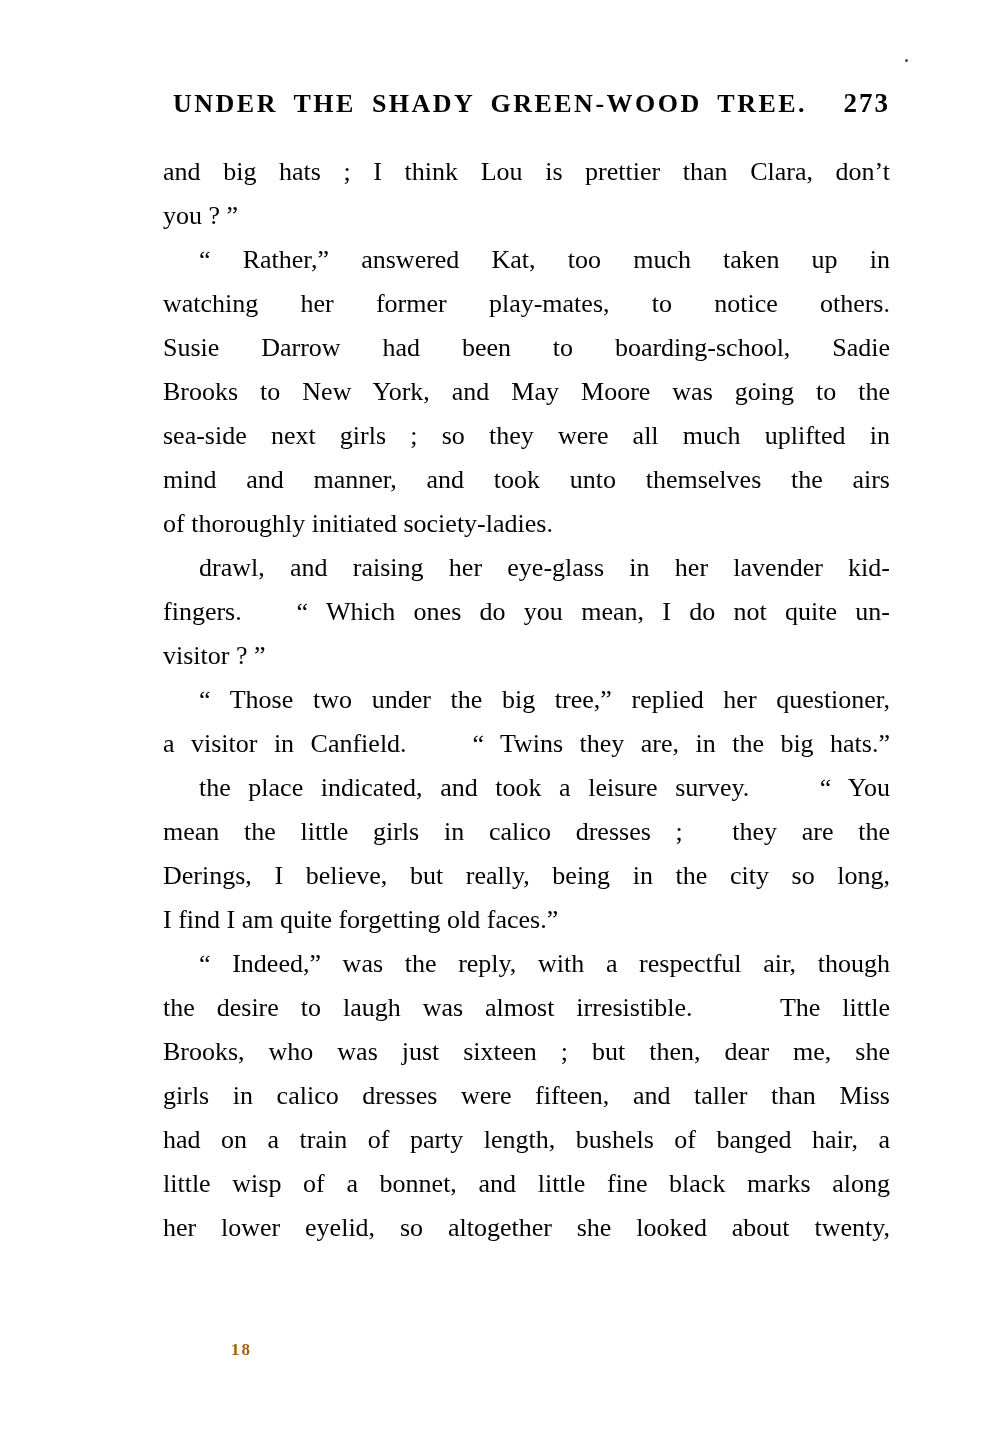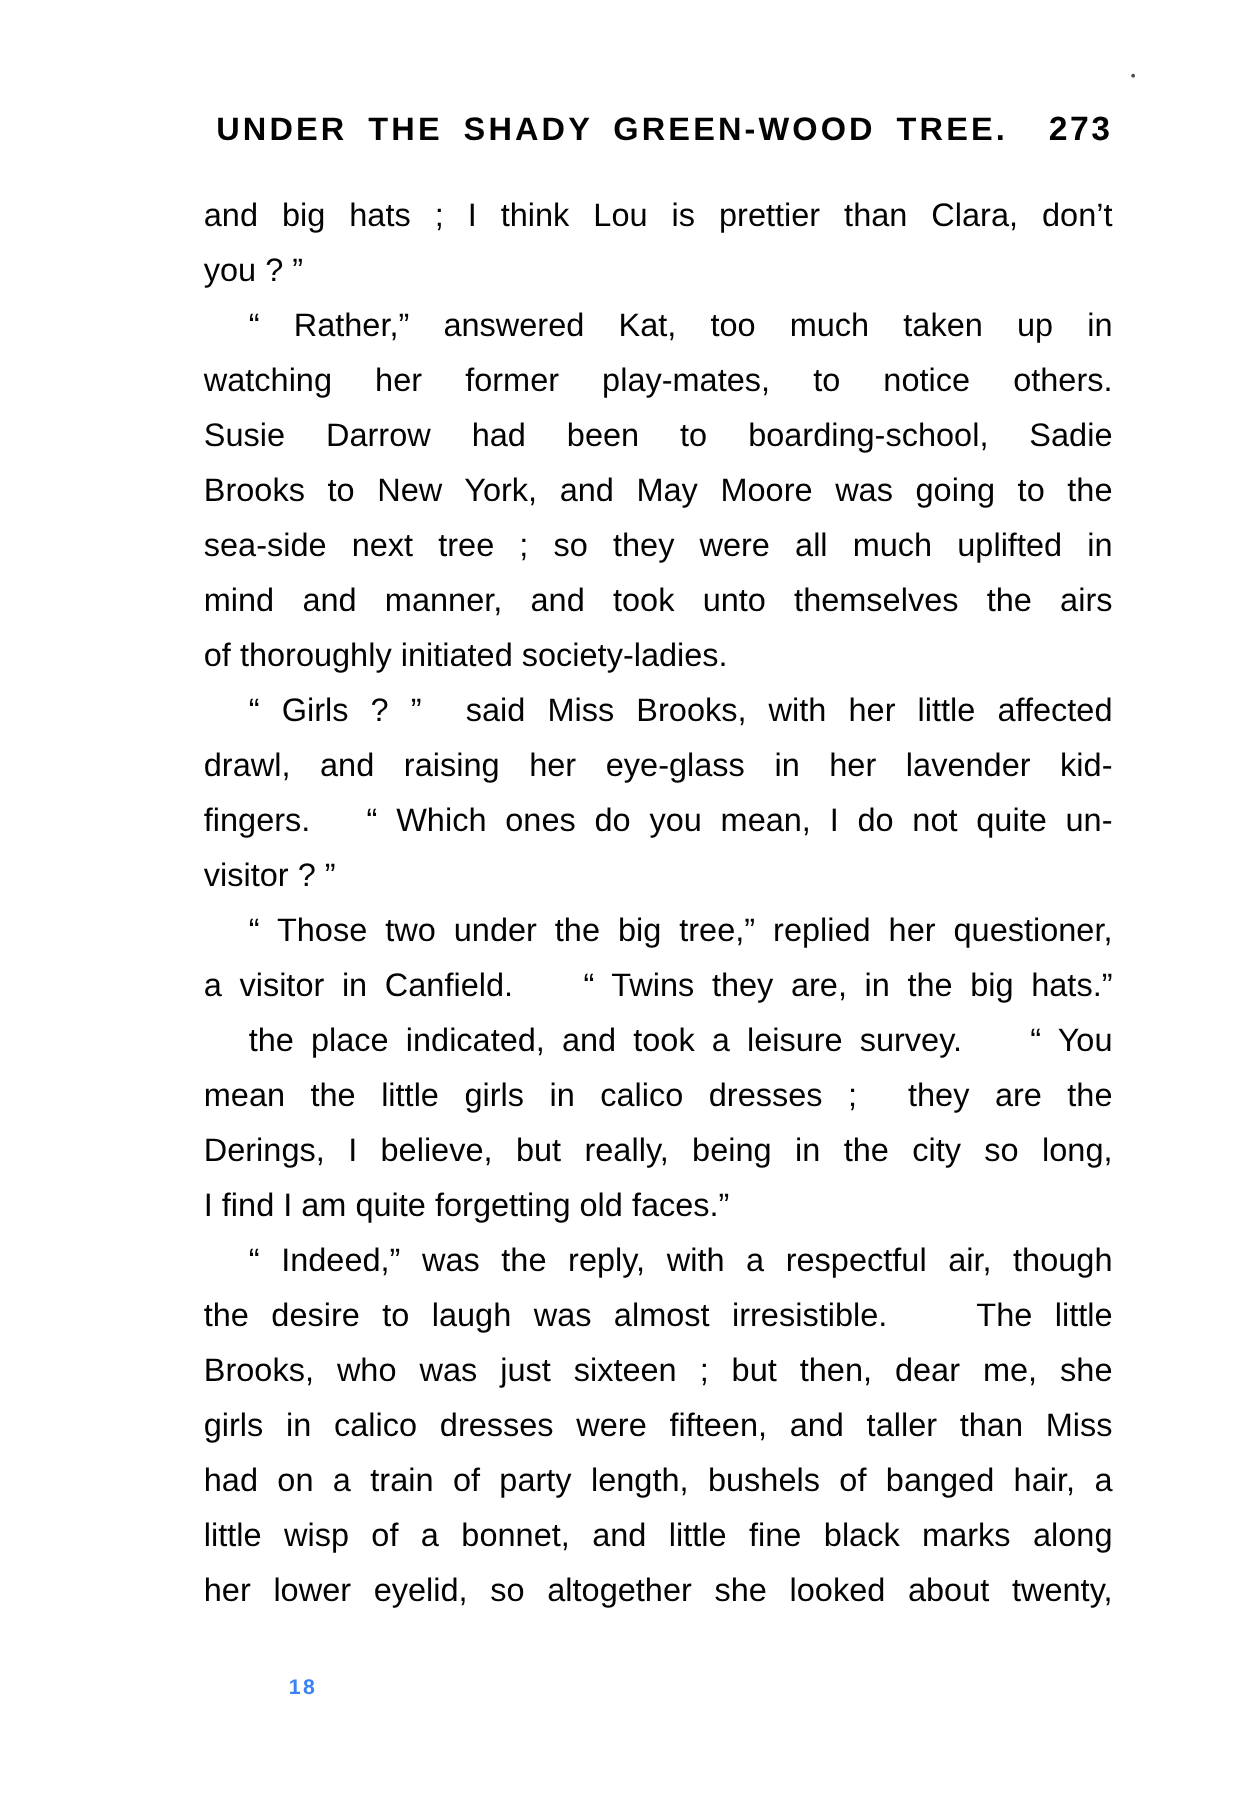--- a/index.html
+++ b/index.html
@@ -6,21 +6,21 @@
     margin: 0;
     padding: 0;
     background: #ffffff;
   }
   .page {
     position: relative;
     width: 1000px;
     height: 1388px;
     background: #ffffff;
     overflow: hidden;
-    font-family: Liberation Sans, sans-serif;
+    font-family: Liberation Serif, serif;
     color: #030303;
   }
   .running-header {
     position: absolute;
     top: 88px;
     left: 163px;
     width: 727px;
     display: flex;
     align-items: baseline;
   }
@@ -63,21 +63,21 @@
   .para.indent .line:first-child {
     padding-left: 36px;
   }
   .signature-mark {
     position: absolute;
     left: 231px;
     top: 1340px;
     font-size: 17px;
     font-weight: bold;
     letter-spacing: 2px;
-    color: #3b82f6;
+    color: #a16207;
   }
   .speck {
     position: absolute;
     left: 905px;
     top: 59px;
     width: 3px;
     height: 3px;
     border-radius: 50%;
     background: #4a4a4a;
   }
@@ -97,26 +97,25 @@
   <div class="text-block">
       <div class="para">
         <div class="line">and big hats ; I think Lou is prettier than Clara, don’t</div>
         <div class="line lastline">you ? ”</div>
       </div>
       <div class="para indent">
         <div class="line">“ Rather,” answered Kat, too much taken up in</div>
         <div class="line">watching her former play-mates, to notice others.</div>
         <div class="line">Susie Darrow had been to boarding-school, Sadie</div>
         <div class="line">Brooks to New York, and May Moore was going to the</div>
-        <div class="line">sea-side next tree ; so they were all much uplifted in</div>
+        <div class="line">sea-side next girls ; so they were all much uplifted in</div>
         <div class="line">mind and manner, and took unto themselves the airs</div>
         <div class="line lastline">of thoroughly initiated society-ladies.</div>
       </div>
       <div class="para indent">
-        <div class="line">“ Girls ? ”  said Miss Brooks, with her little affected</div>
         <div class="line">drawl, and raising her eye-glass in her lavender kid-</div>
         <div class="line">fingers.   “ Which ones do you mean, I do not quite un-</div>
         <div class="line lastline">visitor ? ”</div>
       </div>
       <div class="para indent">
         <div class="line">“ Those two under the big tree,” replied her questioner,</div>
         <div class="line">a visitor in Canfield.    “ Twins they are, in the big hats.”</div>
       </div>
       <div class="para indent">
         <div class="line">the place indicated, and took a leisure survey.    “ You</div>

